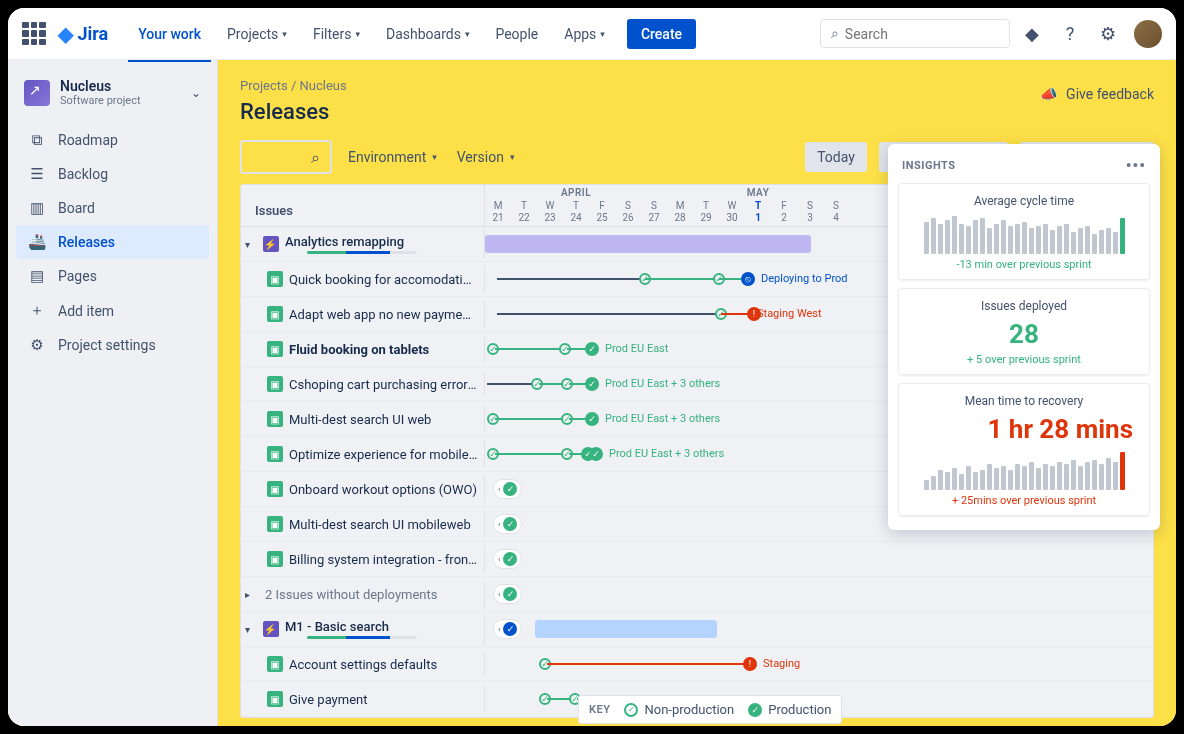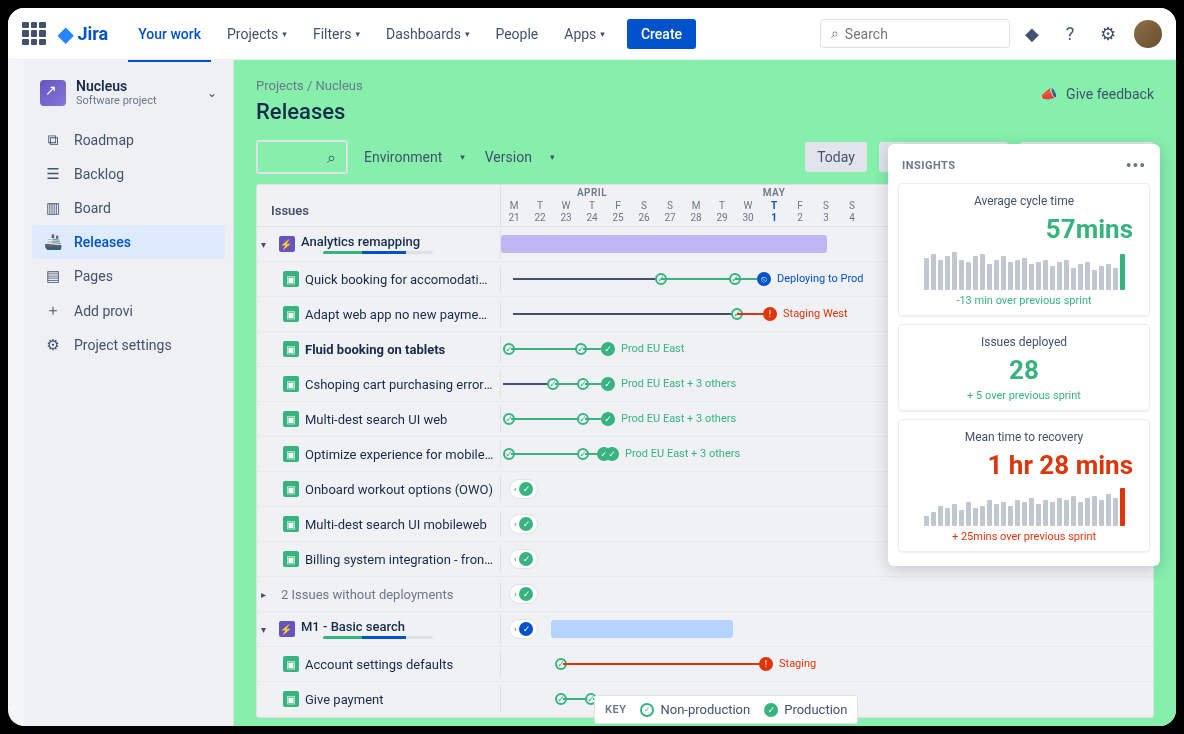--- a/index.html
+++ b/index.html
@@ -16,41 +16,41 @@
 .nav-item.active { color:#0052cc; font-weight:500; position:relative; }
 .nav-item.active::after { content:''; position:absolute; left:0; right:0; bottom:-14px; height:2px; background:#0052cc; }
 .chev { font-size:9px; color:#42526e; }
 .create-btn { background:#0052cc; color:#fff; border:none; padding:7px 14px; border-radius:3px; font-size:14px; font-weight:500; cursor:pointer; margin-left:6px;}
 .nav-spacer { flex:1; }
 .search-box { display:flex; align-items:center; border:1px solid #dfe1e6; border-radius:4px; padding:5px 10px; width:190px; color:#6b778c; font-size:14px; gap:6px;}
 .nav-icon { width:32px; height:32px; display:flex; align-items:center; justify-content:center; color:#42526e; cursor:pointer; font-size:18px;}
 .avatar { width:28px; height:28px; border-radius:50%; background:linear-gradient(135deg,#8b6f47,#6b4e2e); cursor:pointer; margin-left:4px;}
 
 
-.body { display:flex; height:calc(100% - 52px); background:#86efac;margin-left:16px; }
+.body { display:flex; height:calc(100% - 52px); background:#fde047; }
 .sidebar { width:210px; background:#eef0f3; padding:14px 8px; border-right:1px solid #dfe1e6;}
 .project-hdr { display:flex; align-items:center; gap:10px; padding:4px 8px 16px; }
 .project-icon { width:26px; height:26px; background:linear-gradient(135deg,#6554c0,#8777d9); border-radius:4px; position:relative;}
 .project-icon::after { content:'↗'; position:absolute; top:2px; left:5px; color:#fff; font-size:14px; }
 .project-name { font-size:14px; font-weight:600; color:#172b4d; }
 .project-type { font-size:11px; color:#6b778c; }
 .project-chev { margin-left:auto; color:#42526e; font-size:12px;}
 .side-item { display:flex; align-items:center; gap:12px; padding:8px 12px; font-size:14px; color:#42526e; cursor:pointer; border-radius:3px;}
 .side-item.selected { background:#deebff; color:#0052cc; font-weight:500;}
 .side-icon { width:18px; text-align:center; font-size:15px;}
 
 
 .main { flex:1; padding:18px 22px; overflow:hidden; position:relative;}
 .breadcrumbs { font-size:13px; color:#6b778c; margin-bottom:6px;}
 .page-title { font-size:22px; font-weight:500; color:#172b4d; margin-bottom:16px;}
 .feedback-btn { position:absolute; top:26px; right:22px; display:flex; align-items:center; gap:8px; font-size:14px; color:#42526e; cursor:pointer;}
 
 .toolbar { display:flex; align-items:center; gap:12px; margin-bottom:10px;}
 .filter-search { border:2px solid #dfe1e6; border-radius:3px; width:92px; height:34px; display:flex; align-items:center; justify-content:flex-end; padding-right:10px; color:#42526e;}
-.filter-dd { font-size:14px; color:#42526e; display:flex; align-items:center; gap:18px; cursor:pointer; padding:6px 4px;}
+.filter-dd { font-size:14px; color:#42526e; display:flex; align-items:center; gap:6px; cursor:pointer; padding:6px 4px;}
 .toolbar-spacer { flex:1; }
 .toolbar-btn { background:#e1e4ea; border:none; padding:7px 12px; font-size:14px; color:#42526e; border-radius:3px; cursor:pointer; display:flex; align-items:center; gap:6px;}
 
 
 .timeline { border:1px solid #dfe1e6; border-radius:3px; background:#f0f1f4; overflow:hidden;}
 .tl-header { display:flex; border-bottom:1px solid #dfe1e6;}
 .issues-col-hdr { width:244px; padding:18px 14px 8px; font-size:13px; font-weight:600; color:#42526e; border-right:1px solid #dfe1e6;}
 .cal-hdr { flex:1; position:relative;}
 .months { display:flex; font-size:10px; color:#6b778c; font-weight:600; letter-spacing:0.5px; padding-top:2px;}
 .month-apr { width:182px; text-align:center;}
@@ -197,21 +197,21 @@
       <div class="side-item selected">
           <span class="side-icon">🚢</span>
           <span>Releases</span>
         </div>
       <div class="side-item">
           <span class="side-icon">▤</span>
           <span>Pages</span>
         </div>
       <div class="side-item">
           <span class="side-icon">＋</span>
-          <span>Add provi</span>
+          <span>Add item</span>
         </div>
       <div class="side-item">
           <span class="side-icon">⚙</span>
           <span>Project settings</span>
         </div>
     </div>
 
     <div class="main">
       <div class="breadcrumbs">Projects / Nucleus</div>
       <div class="page-title">Releases</div>
@@ -305,21 +305,21 @@
             <div class="tl-row">
               <div class="issue-cell">
                 <span class="story-icon">▣</span>
                 <span style="overflow:hidden;text-overflow:ellipsis;">Adapt web app no new payments provi</span>
               </div>
               <div class="gantt-cell">
                 <div class="bar-line bar-dark" style="left:12px;width:220px;"></div>
                 <div class="marker ok-hollow" style="left:230px;">✓</div>
                 <div class="bar-line bar-red" style="left:236px;width:28px;"></div>
                 <div class="marker err" style="left:262px;">!</div>
-                <div class="env-label red" style="left:282px;">Staging West</div>
+                <div class="env-label red" style="left:272px;">Staging West</div>
               </div>
             </div>
             <div class="tl-row">
               <div class="issue-cell">
                 <span class="story-icon">▣</span>
                 <span style="overflow:hidden;text-overflow:ellipsis;font-weight:bold;">Fluid booking on tablets</span>
               </div>
               <div class="gantt-cell">
                 <div class="marker ok-hollow" style="left:2px;">✓</div>
                 <div class="bar-line bar-green" style="left:10px;width:66px;"></div>
@@ -484,21 +484,20 @@
   </div>
 
   <div class="insights">
     <div class="insights-hdr">
       <span>INSIGHTS</span>
       <span class="insights-more">•••</span>
     </div>
     <div id="insights-cards">
         <div class="card">
           <div class="card-title">Average cycle time</div>
-          <div class="card-metric metric-green card-right">57mins</div>
           <div class="spark">
             <span style="height:32px" class=""></span>
             <span style="height:36px" class=""></span>
             <span style="height:30px" class=""></span>
             <span style="height:34px" class=""></span>
             <span style="height:38px" class=""></span>
             <span style="height:30px" class=""></span>
             <span style="height:28px" class=""></span>
             <span style="height:34px" class=""></span>
             <span style="height:36px" class=""></span>

